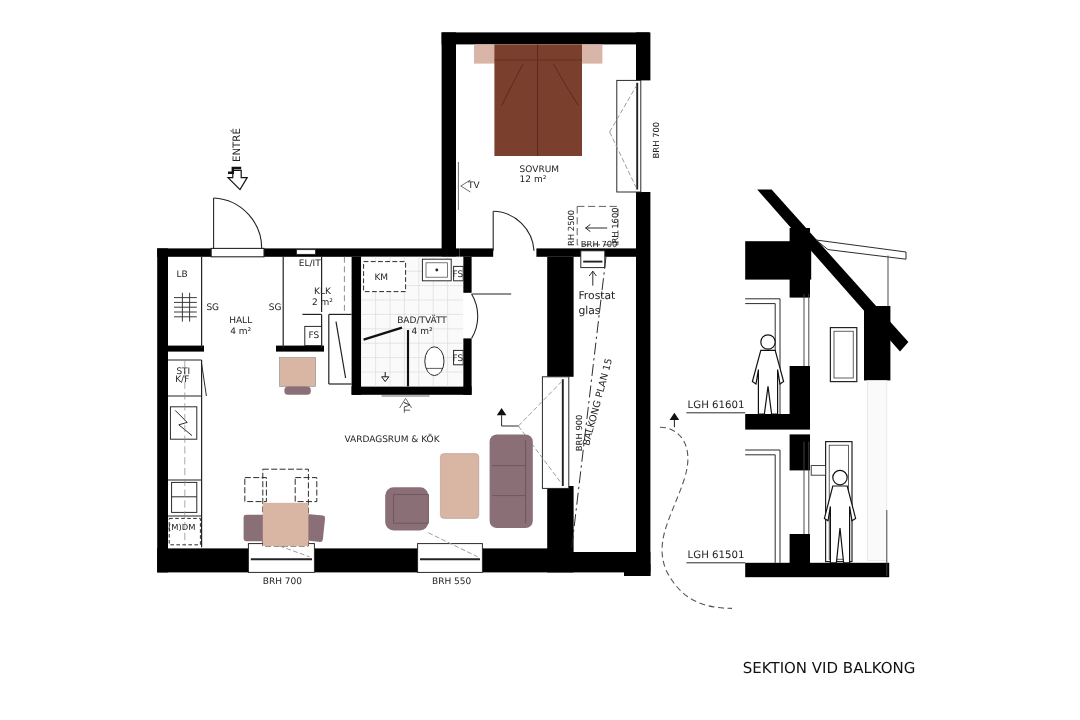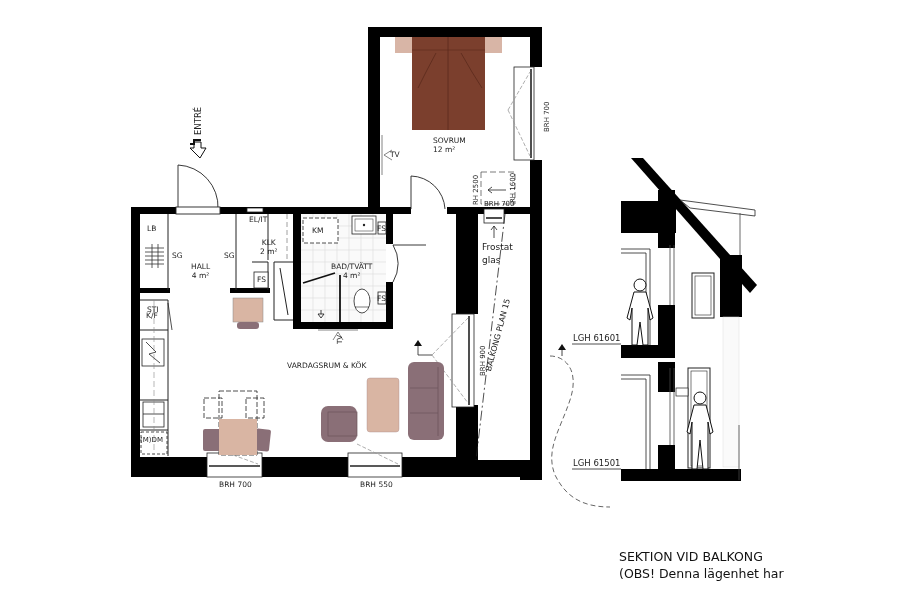--- a/index.html
+++ b/index.html
@@ -330,14 +330,13 @@
 
 <div class="lbl" style="left:482px;top:241px;font-size:9px;line-height:13px;width:40px;white-space:normal;">Frostat glas</div>
 
 <div class="lbl" style="left:484px;top:370px;transform:rotate(-75deg);transform-origin:left top;font-size:8px;">BALKONG PLAN 15</div>
 
 <div class="lbl" style="left:573px;top:334px;font-size:8.5px;">LGH 61601</div>
 <div class="lbl" style="left:573px;top:459px;font-size:8.5px;">LGH 61501</div>
 
 <div class="note">
   <div>SEKTION VID BALKONG</div>
-  <div>(OBS! Denna lägenhet har</div>
 </div>
 
 </body></html>

